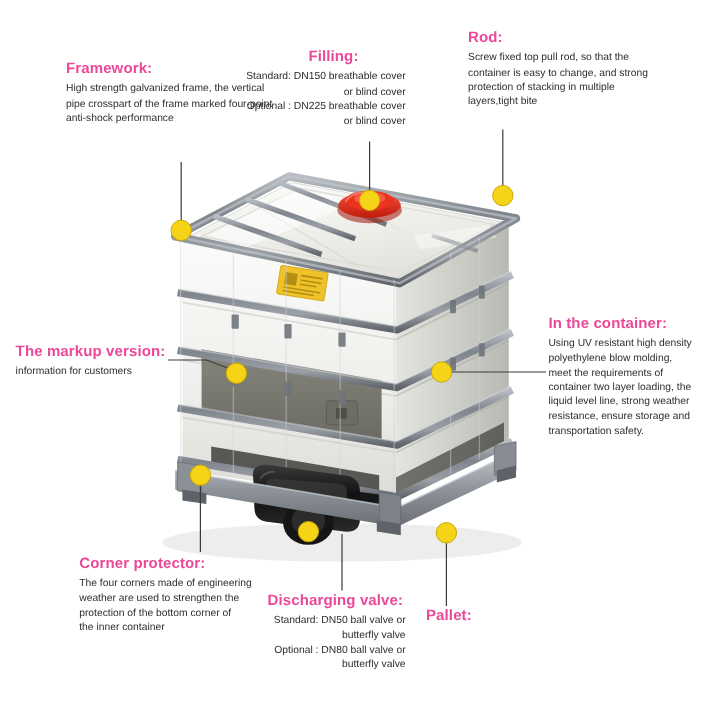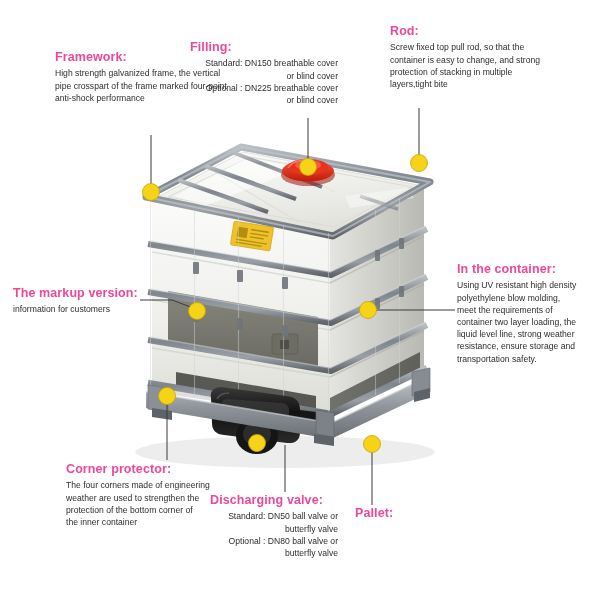--- a/index.html
+++ b/index.html
@@ -252,21 +252,21 @@
   <div class="callout ta-l" style="left:55px;top:50px;width:215px;">
     <div class="hd">Framework:</div>
     <div class="bd">
       <div class="row">High strength galvanized frame,  the vertical</div>
       <div class="row">pipe crosspart of the frame marked four-point</div>
       <div class="row">anti-shock performance</div>
     </div>
   </div>
 
   <div class="callout ta-r" style="left:148px;top:40px;width:190px;">
-    <div class="hd ta-l" style="margin-left:42px;">Filling:</div>
+    <div class="hd ta-l" style="margin-left:109px;">Filling:</div>
     <div class="bd">
       <div class="row">Standard: DN150 breathable cover</div>
       <div class="row">or blind cover</div>
       <div class="row">Optional : DN225 breathable cover</div>
       <div class="row">or blind cover</div>
     </div>
   </div>
 
   <div class="callout ta-l" style="left:390px;top:24px;width:200px;">
     <div class="hd">Rod:</div>
@@ -302,21 +302,21 @@
     <div class="hd">Corner protector:</div>
     <div class="bd">
       <div class="row">The four corners made of engineering</div>
       <div class="row">weather are used to strengthen the</div>
       <div class="row">protection of the bottom corner of</div>
       <div class="row">the inner container</div>
     </div>
   </div>
 
   <div class="callout ta-r" style="left:176px;top:493px;width:162px;">
-    <div class="hd ta-l" style="margin-left:34px;">Discharging valve:</div>
+    <div class="hd ta-l" style="margin-left:47px;">Discharging valve:</div>
     <div class="bd">
       <div class="row">Standard: DN50 ball valve or</div>
       <div class="row">butterfly valve</div>
       <div class="row">Optional : DN80 ball valve or</div>
       <div class="row">butterfly valve</div>
     </div>
   </div>
 
   <div class="callout ta-l" style="left:355px;top:506px;width:244px;">
     <div class="hd">Pallet:</div>

